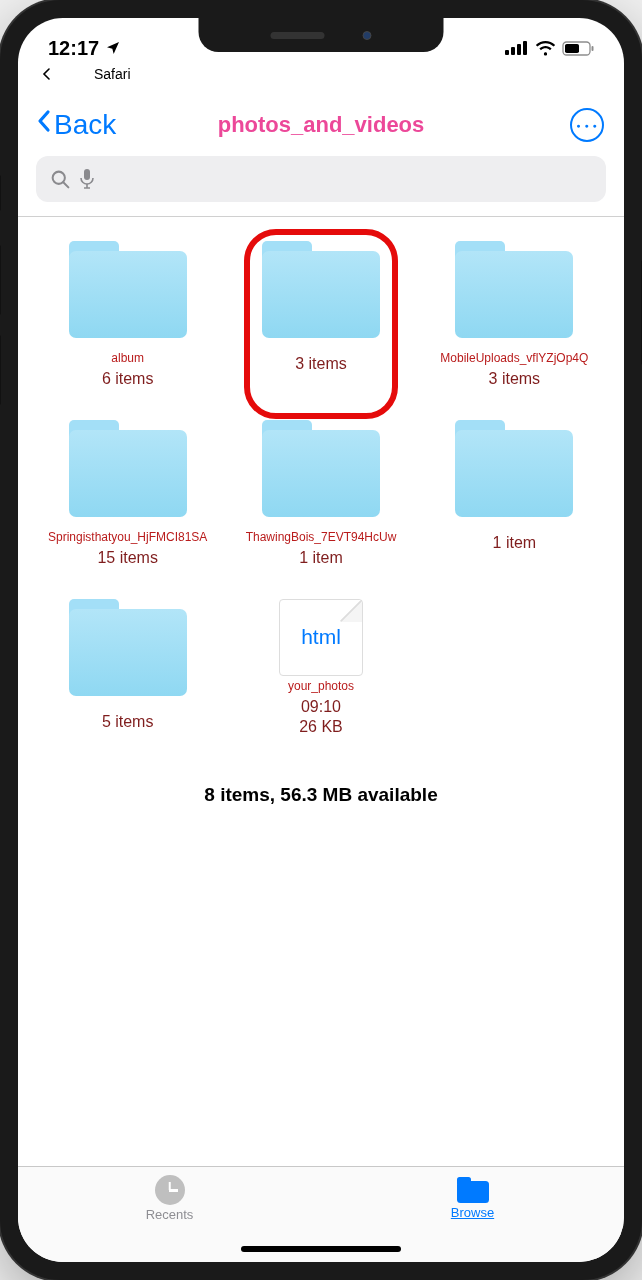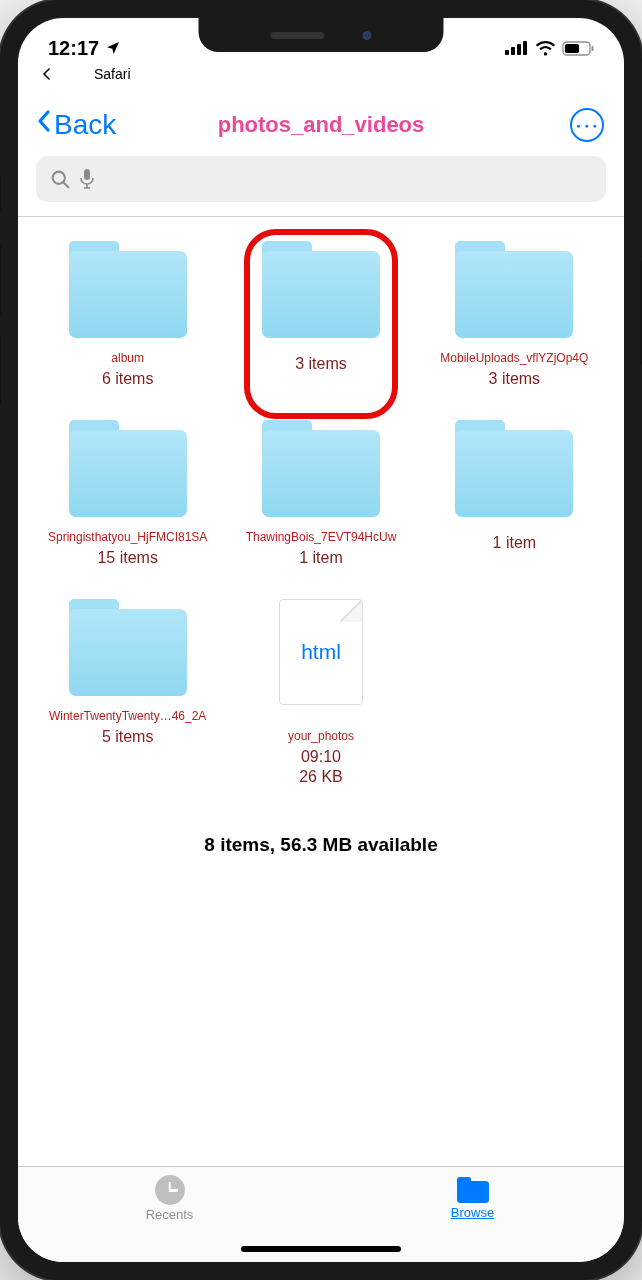--- a/index.html
+++ b/index.html
@@ -71,22 +71,22 @@
     .folder-icon { position: relative; width: 130px; height: 100px; margin-bottom: 10px;}
     .folder-tab {
       position: absolute; top: 0; left: 6px; width: 50px; height: 18px;
       background: #a3dff7; border-top-left-radius: 5px; border-top-right-radius: 5px;
     }
     .folder-body {
       position: absolute; top: 10px; left: 6px; right: 6px; bottom: 3px;
       background: linear-gradient(#b2e5f8, #8fd8f2); border-radius: 7px;
     }
     .file-icon {
-      position: relative; width: 84px; height: 106px; background: #fff; border: 1px solid #ddd;
-      border-radius: 4px; margin-bottom: 24px; display: flex; align-items: center; justify-content: center;
+      position: relative; width: 84px; height: 77px; background: #fff; border: 1px solid #ddd;
+      border-radius: 4px; margin-bottom: 3px; display: flex; align-items: center; justify-content: center;
       color: #007aff; font-size: 21px;
     }
     .file-corner {
       position: absolute; top: 0; right: 0; width: 22px; height: 22px;
       background: linear-gradient(135deg, #fff 0 47%, #ddd 48% 52%, #f5f5f5 53% 100%);
       border-bottom-left-radius: 2px;
     }
     .item-name {
       font-size: 12px; color: #b91c1c; text-align: left; line-height: 1.25; max-width: 170px;
       word-break: break-all; padding: 0 2px;
@@ -250,21 +250,20 @@
                 <div class="folder-tab"></div>
                 <div class="folder-body"></div>
               </div>
               <div class="item-meta">1 item</div>
             </div>
             <div class="item">
               <div class="folder-icon">
                 <div class="folder-tab"></div>
                 <div class="folder-body"></div>
               </div>
-              <div class="item-name">WinterTwentyTwenty…46_2A</div>
               <div class="item-meta">5 items</div>
             </div>
             <div class="item">
               <div class="file-icon">
                 <div class="file-corner"></div>
                 <span>html</span>
               </div>
               <div class="item-name">your_photos</div>
               <div class="item-meta">09:10<br>26 KB</div>
             </div>

